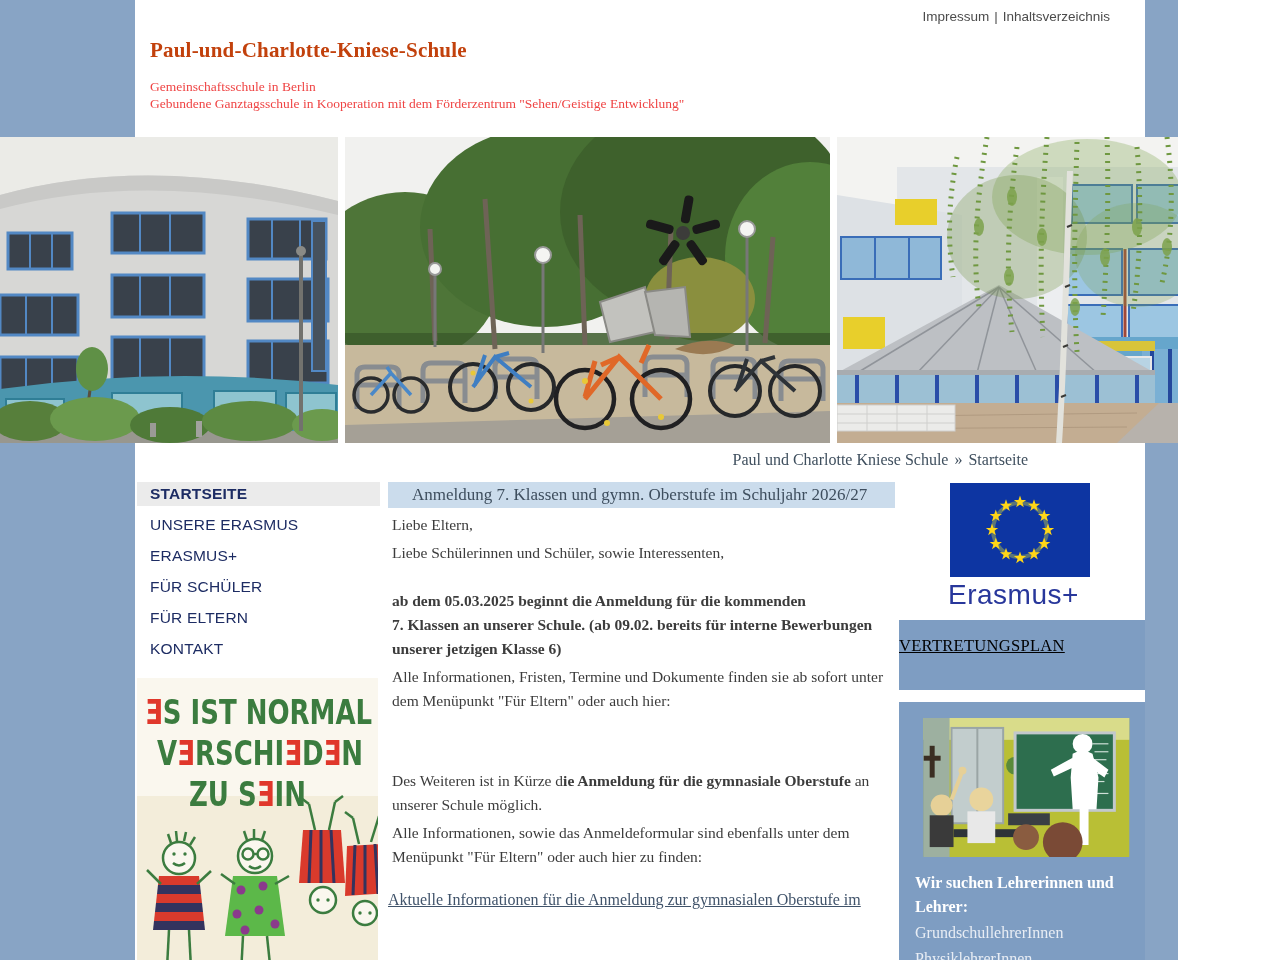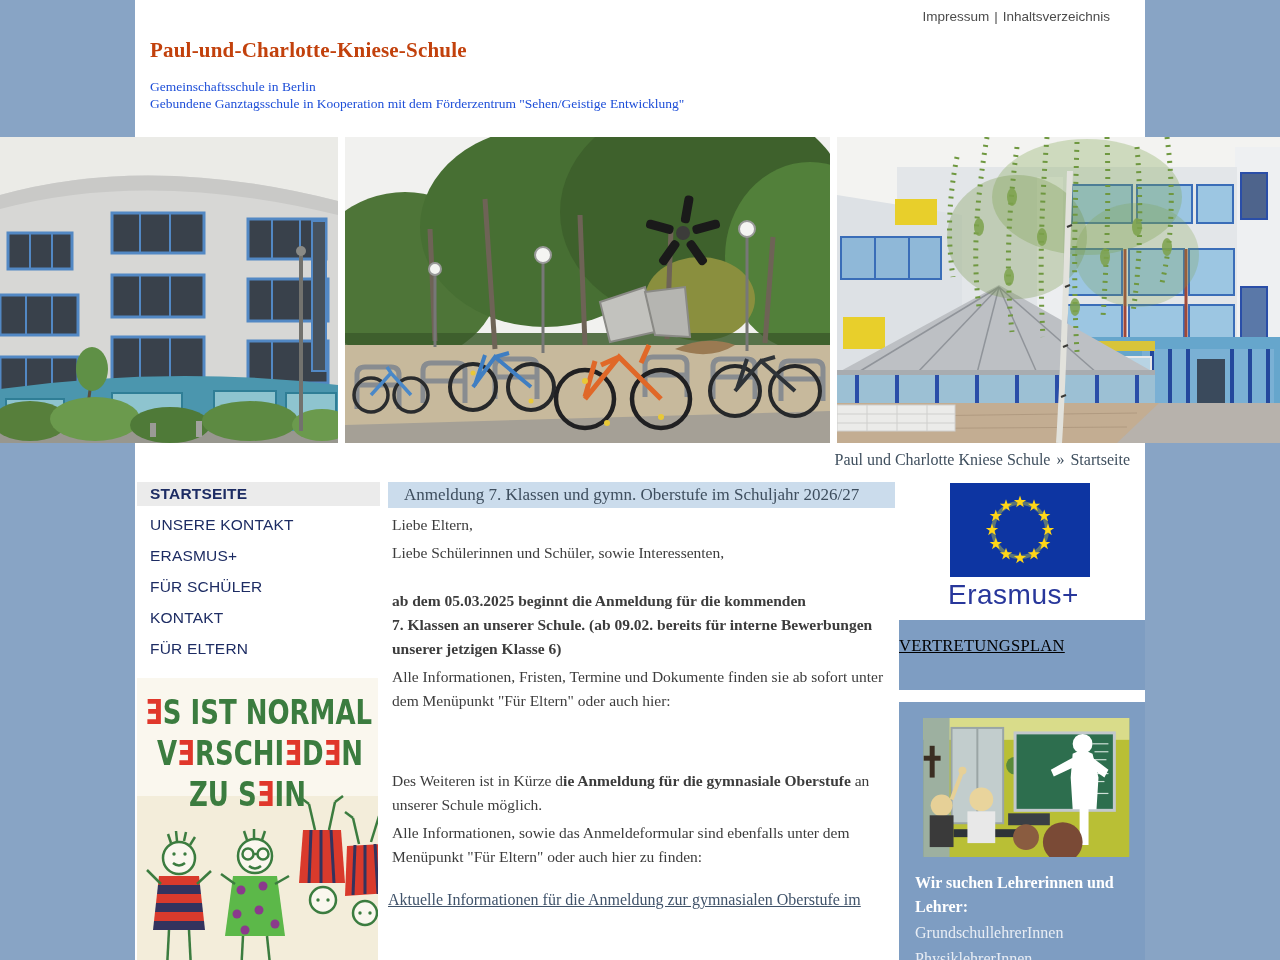--- a/index.html
+++ b/index.html
@@ -1,27 +1,27 @@
 <!DOCTYPE html>
 <html><head>
 <meta charset="utf-8">
 <style>
   html,body{margin:0;padding:0}
-  .page{position:relative;width:1280px;height:960px;background:#88a4c5;overflow:hidden;
+  .page{position:relative;width:1178px;height:960px;background:#88a4c5;overflow:hidden;
         font-family:"Liberation Serif",serif;-webkit-font-smoothing:antialiased}
 
   
   .header{position:absolute;left:135px;top:0;width:1010px;height:137px;background:#fff}
   .topnav{position:absolute;top:9px;right:35px;font-family:"Liberation Sans",sans-serif;
           font-size:13.5px;color:#4c4c4c}
   .topnav a{color:#4c4c4c;text-decoration:none;cursor:pointer}
   .topnav .sep{margin:0 5px}
   .site-title{position:absolute;left:15px;top:38px;margin:0;font-size:21px;font-weight:bold;
               color:#c2410c;letter-spacing:0.2px}
-  .site-sub{position:absolute;left:15px;font-size:13.5px;color:#1d4ed8;line-height:17px}
+  .site-sub{position:absolute;left:15px;font-size:13.5px;color:#ef4444;line-height:17px}
   .sub1{top:78px}.sub2{top:95px}
 
   
   .photos{position:absolute;left:0;top:137px;width:1280px;height:306px;background:#fff;
           display:flex;gap:7px}
   .photo{height:306px;overflow:hidden}
   .p1{width:338px}.p2{width:485px}.p3{width:443px}
   .photo svg{display:block}
 
   
@@ -38,21 +38,21 @@
   .menu a{display:block;padding:3px 0 3px 13px;font-size:15.5px;color:#1d2c63;
           text-decoration:none;cursor:pointer;letter-spacing:0.2px}
   .menu li.active a{background:#ebebeb;font-weight:bold}
 
   .poster{position:absolute;left:137px;top:678px;width:241px;height:282px;overflow:hidden}
 
   
   .main{position:absolute;left:388px;top:482px;width:507px;color:#3c3c3c;
         font-size:15.5px;line-height:24px}
   .main-heading{background:#cbdcec;color:#3e4e5e;font-size:17px;font-weight:normal;
-                margin:0 0 5px 0;padding:3px 8px 4px 16px;line-height:19px}
+                margin:0 0 5px 0;padding:3px 8px 4px 24px;line-height:19px}
   .main p{margin:4px}
   .mt{margin-top:24px !important}
   .lnk{color:#40536a;font-size:16px;line-height:25px;text-decoration:underline;cursor:pointer}
   .lnkblock{display:block;margin-top:18px}
   .gapbig{margin-top:56px !important}
 
   
   .erasmus-box{position:absolute;left:899px;top:478px;width:246px;height:142px;background:#fff;cursor:pointer}
   .eu-flag{position:absolute;left:51px;top:5px;width:140px;height:94px}
   .erasmus-word{position:absolute;left:49px;top:101px;font-family:"Liberation Sans",sans-serif;
@@ -341,33 +341,33 @@
   <div class="breadcrumb">
     <a>Paul und Charlotte Kniese Schule</a><span class="bsep">»</span><span>Startseite</span>
   </div>
 
   <nav class="sidebar">
     <ul class="menu">
       <li class="active">
           <a>STARTSEITE</a>
         </li>
       <li>
-          <a>UNSERE KONTAKT</a>
+          <a>UNSERE ERASMUS</a>
         </li>
       <li>
           <a>ERASMUS+</a>
         </li>
       <li>
           <a>FÜR SCHÜLER</a>
         </li>
       <li>
-          <a>KONTAKT</a>
+          <a>FÜR ELTERN</a>
         </li>
       <li>
-          <a>FÜR ELTERN</a>
+          <a>KONTAKT</a>
         </li>
     </ul>
   </nav>
 
   <div class="poster">
     <svg width="241" height="300" viewBox="0 0 241 300" xmlns="http://www.w3.org/2000/svg">
       <rect width="241" height="300" fill="#f3edda"></rect>
       <rect width="241" height="118" fill="#faf7ee"></rect>
       <g font-family="DejaVu Sans, sans-serif" font-weight="bold" transform="scale(1,1.28)">
         <text x="8" y="36" font-size="26" fill="#3b7c3f"><tspan fill="#e0372b">Ǝ</tspan><tspan>S IST NORMAL</tspan></text>

